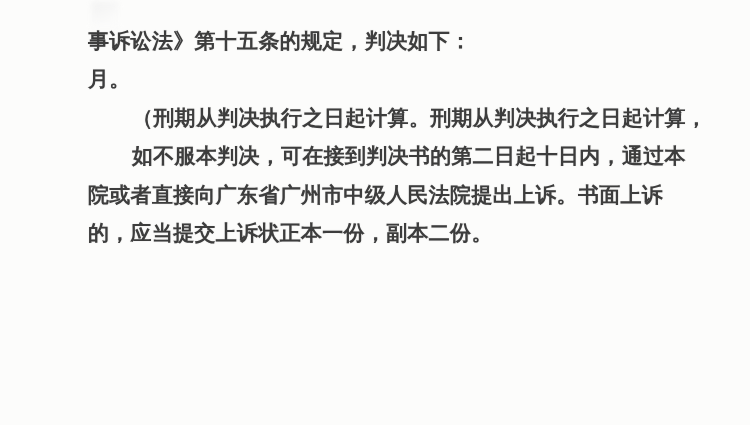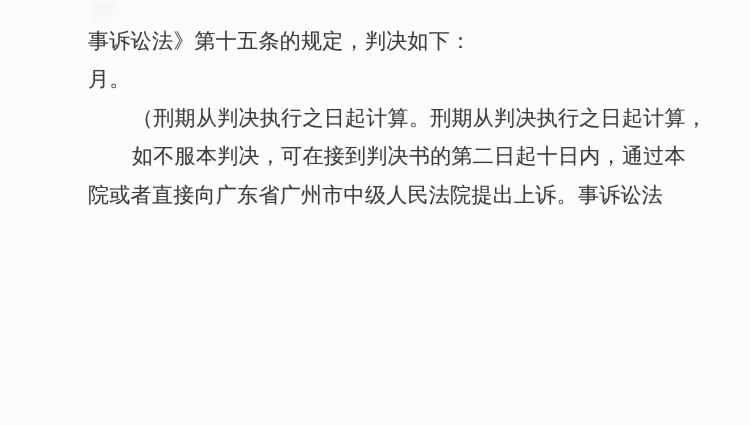--- a/index.html
+++ b/index.html
@@ -7,20 +7,21 @@
     padding: 0;
     background: #ffffff;
   }
   .page {
     position: relative;
     width: 750px;
     height: 425px;
     background: #fcfcfb;
     overflow: hidden;
     font-family: "Liberation Serif", "DejaVu Serif", serif;
+    font-weight: bold;
   }
   
   .smudge {
     position: absolute;
     left: 92px;
     top: 2px;
     width: 26px;
     height: 28px;
     background: linear-gradient(155deg, #e9e9e9 0%, #fbfbfb 70%);
     opacity: 0.55;
@@ -96,17 +97,18 @@
 
 
     <div class="line">月。</div>
 
     <div class="line indent">（刑期从判决执行之日起计算。刑期从判决执行之日起计算，</div>
 
 
 
     <div class="line indent">如不服本判决，可在接到判决书的第二日起十日内，通过本</div>
 
-    <div class="line">院或者直接向广东省广州市中级人民法院提出上诉。事诉讼法</div>
+    <div class="line">院或者直接向广东省广州市中级人民法院提出上诉。书面上诉</div>
 
+    <div class="line">的，应当提交上诉状正本一份，副本二份。</div>
 
   </div>
 </div>
 
 </body></html>

